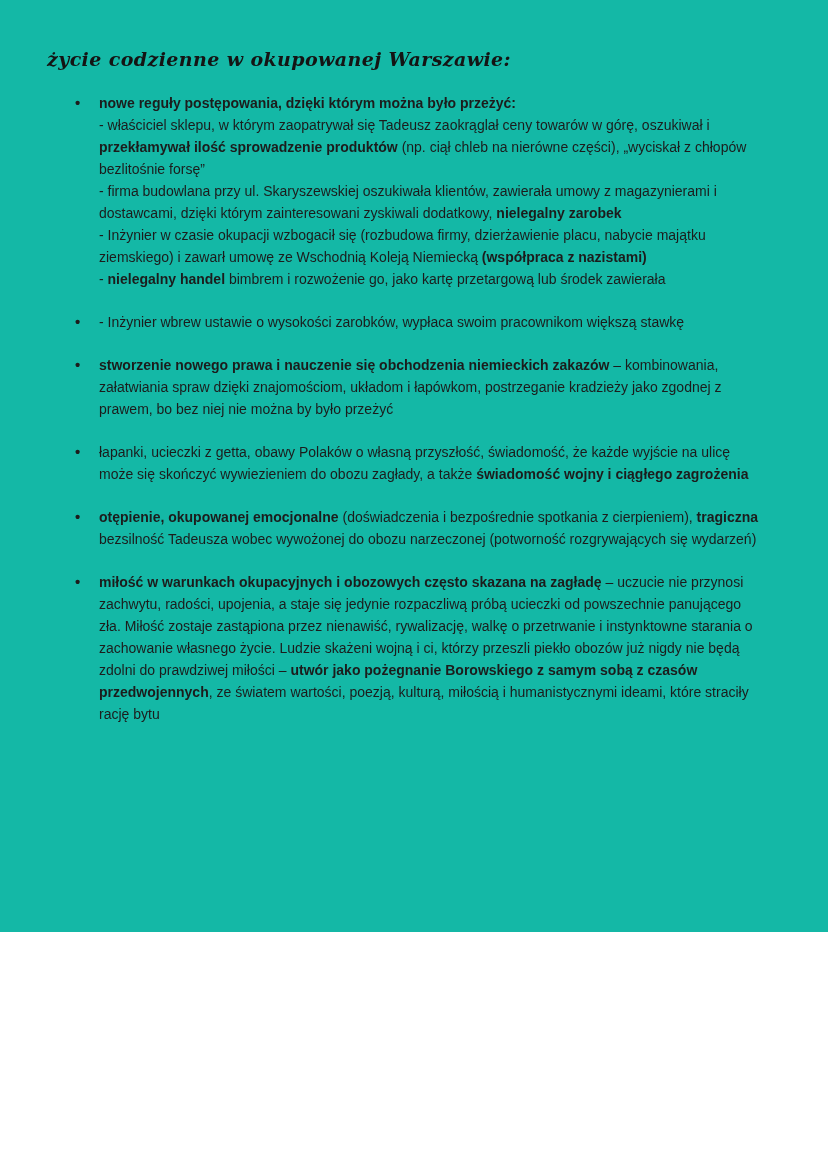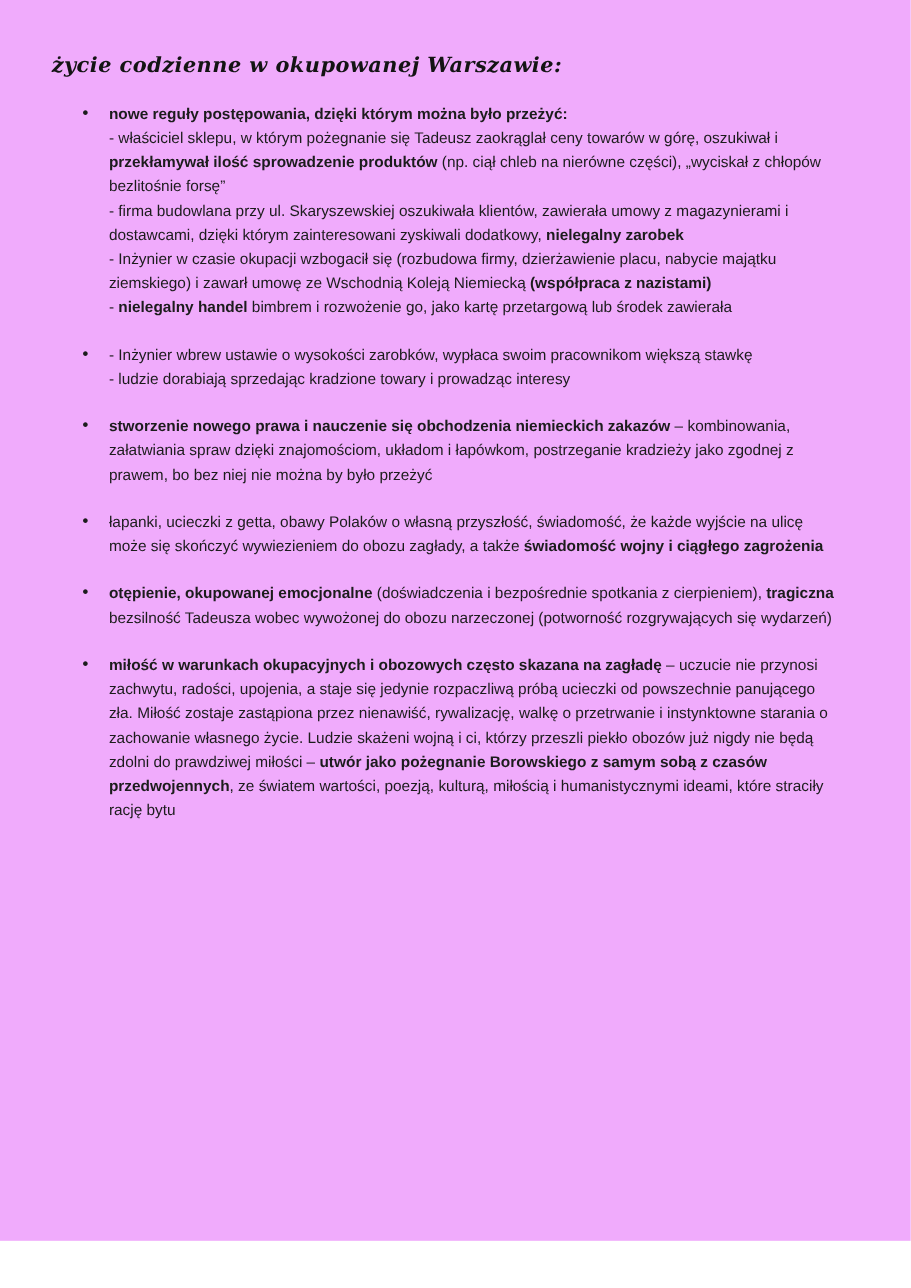--- a/index.html
+++ b/index.html
@@ -10,23 +10,23 @@
   body {
     width: 828px;
     height: 1171px;
     overflow: hidden;
     font-family: "Liberation Sans", sans-serif;
     color: #1c1c1c;
   }
   .page {
     box-sizing: border-box;
     width: 828px;
-    height: 1128px;
+    height: 932px;
     padding: 46px 46px 0 47px;
-    background: #f0abfc;
+    background: #14b8a6;
   }
   .doc-title {
     margin: 0;
     font-family: "DejaVu Serif", serif;
     font-style: italic;
     font-weight: bold;
     font-size: 19px;
     letter-spacing: 0.4px;
     color: #141414;
     line-height: 26px;
@@ -56,28 +56,27 @@
   .b { font-weight: bold; }
 </style>
 </head>
 <body>
 
 <div class="page">
   <h1 class="doc-title">życie codzienne w okupowanej Warszawie:</h1>
   <ul class="notes">
       <li>
         <div class="part"><span class="b">nowe reguły postępowania, dzięki którym można było przeżyć:</span></div>
-        <div class="part"><span>- właściciel sklepu, w którym pożegnanie się Tadeusz zaokrąglał ceny towarów w górę, oszukiwał i </span><span class="b">przekłamywał ilość sprowadzenie produktów</span><span> (np. ciął chleb na nierówne części), „wyciskał z chłopów bezlitośnie forsę”</span></div>
+        <div class="part"><span>- właściciel sklepu, w którym zaopatrywał się Tadeusz zaokrąglał ceny towarów w górę, oszukiwał i </span><span class="b">przekłamywał ilość sprowadzenie produktów</span><span> (np. ciął chleb na nierówne części), „wyciskał z chłopów bezlitośnie forsę”</span></div>
         <div class="part"><span>- firma budowlana przy ul. Skaryszewskiej oszukiwała klientów, zawierała umowy z magazynierami i dostawcami, dzięki którym zainteresowani zyskiwali dodatkowy, </span><span class="b">nielegalny zarobek</span></div>
         <div class="part"><span>- Inżynier w czasie okupacji wzbogacił się (rozbudowa firmy, dzierżawienie placu, nabycie majątku ziemskiego) i zawarł umowę ze Wschodnią Koleją Niemiecką </span><span class="b">(współpraca z nazistami)</span></div>
         <div class="part"><span>- </span><span class="b">nielegalny handel</span><span> bimbrem i rozwożenie go, jako kartę przetargową lub środek zawierała</span></div>
       </li>
       <li>
         <div class="part"><span>- Inżynier wbrew ustawie o wysokości zarobków, wypłaca swoim pracownikom większą stawkę</span></div>
-        <div class="part"><span>- ludzie dorabiają sprzedając kradzione towary i prowadząc interesy</span></div>
       </li>
       <li>
         <div class="part"><span class="b">stworzenie nowego prawa i nauczenie się obchodzenia niemieckich zakazów</span><span> – kombinowania, załatwiania spraw dzięki znajomościom, układom i łapówkom, postrzeganie kradzieży jako zgodnej z prawem, bo bez niej nie można by było przeżyć</span></div>
       </li>
       <li>
         <div class="part"><span>łapanki, ucieczki z getta, obawy Polaków o własną przyszłość, świadomość, że każde wyjście na ulicę może się skończyć wywiezieniem do obozu zagłady, a także </span><span class="b">świadomość wojny i ciągłego zagrożenia</span></div>
       </li>
       <li>
         <div class="part"><span class="b">otępienie, okupowanej emocjonalne</span><span> (doświadczenia i bezpośrednie spotkania z cierpieniem), </span><span class="b">tragiczna</span><span> bezsilność Tadeusza wobec wywożonej do obozu narzeczonej (potworność rozgrywających się wydarzeń)</span></div>
       </li>

